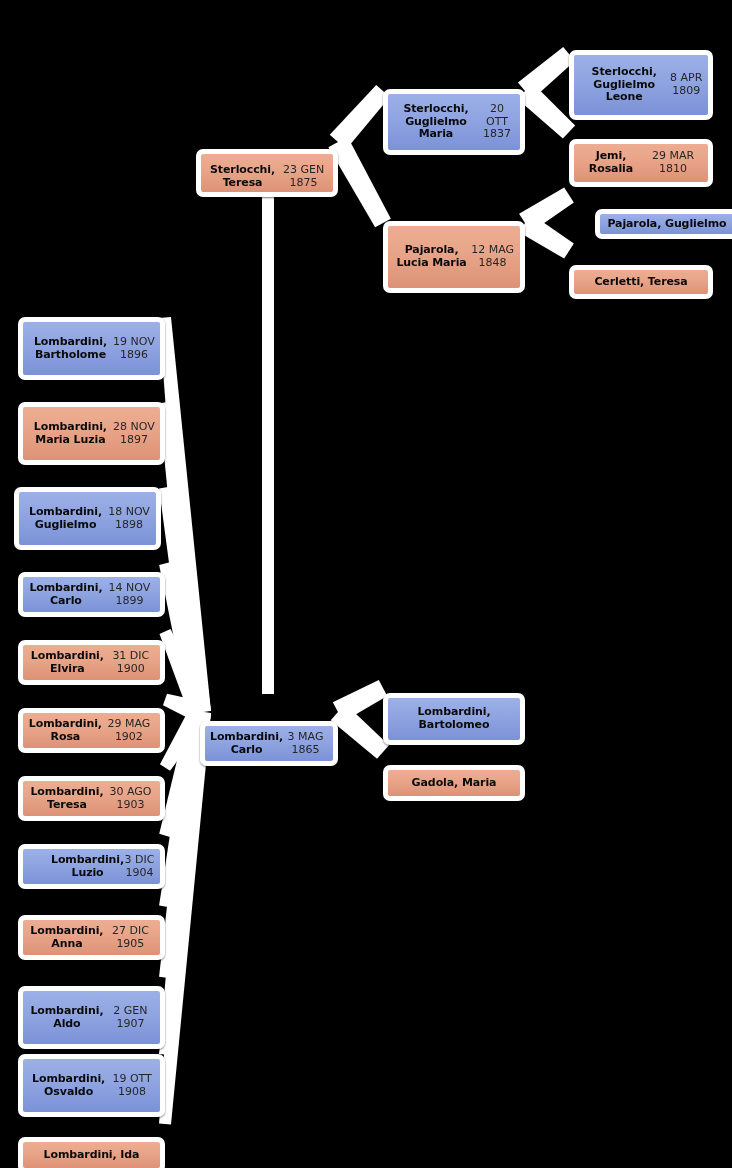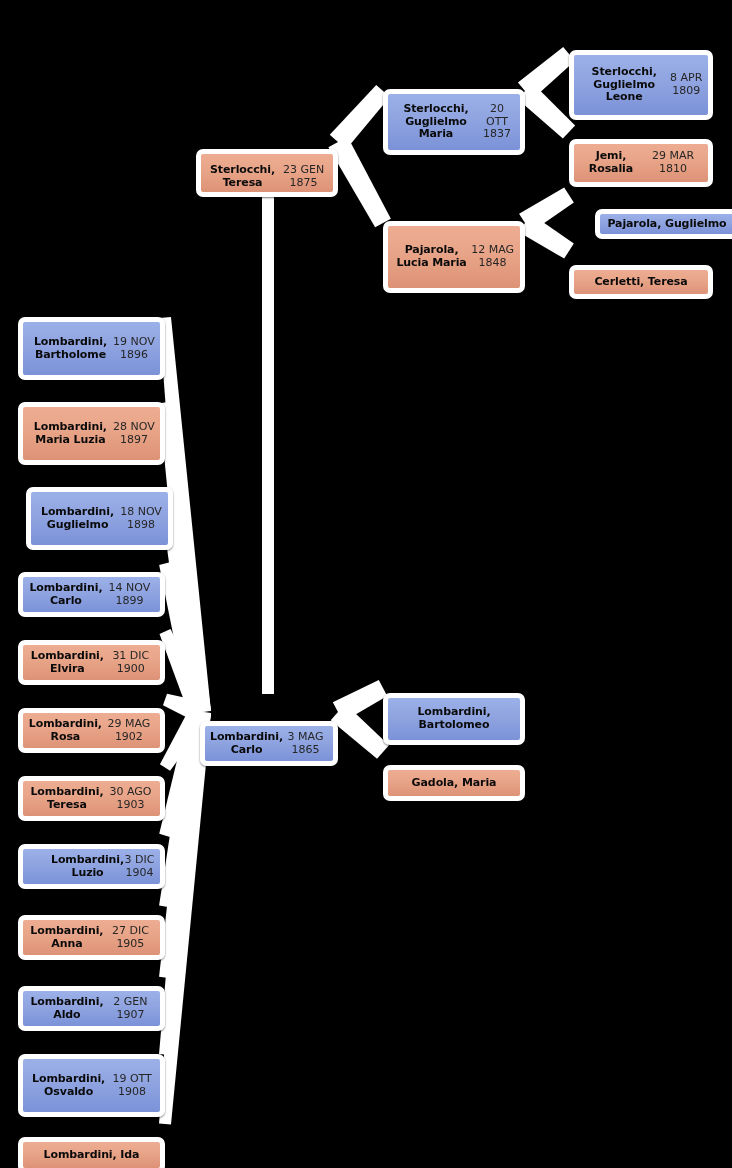--- a/index.html
+++ b/index.html
@@ -142,21 +142,21 @@
 
   <div id="children-layer">
       <div class="node male" style="left: 18px; top: 286px; width: 147px; height: 63px; align-items: center;">
         <span class="nm">Lombardini, Bartholome</span>
         <span class="dt">19 NOV 1896</span>
       </div>
       <div class="node female" style="left: 18px; top: 371px; width: 147px; height: 63px;">
         <span class="nm">Lombardini, Maria Luzia</span>
         <span class="dt">28 NOV 1897</span>
       </div>
-      <div class="node male" style="left: 26px; top: 456px; width: 147px; height: 63px;">
+      <div class="node male" style="left: 14px; top: 456px; width: 147px; height: 63px;">
         <span class="nm">Lombardini, Guglielmo</span>
         <span class="dt">18 NOV 1898</span>
       </div>
       <div class="node male" style="left: 18px; top: 541px; width: 147px; height: 45px;">
         <span class="nm">Lombardini, Carlo</span>
         <span class="dt">14 NOV 1899</span>
       </div>
       <div class="node female" style="left: 18px; top: 609px; width: 147px; height: 45px;">
         <span class="nm">Lombardini, Elvira</span>
         <span class="dt">31 DIC 1900</span>
@@ -170,21 +170,21 @@
         <span class="dt">30 AGO 1903</span>
       </div>
       <div class="node male" style="left: 18px; top: 813px; width: 147px; height: 45px; padding-left: 28px;">
         <span class="nm">Lombardini, Luzio</span>
         <span class="dt">3 DIC 1904</span>
       </div>
       <div class="node female" style="left: 18px; top: 884px; width: 147px; height: 45px;">
         <span class="nm">Lombardini, Anna</span>
         <span class="dt">27 DIC 1905</span>
       </div>
-      <div class="node male" style="left: 18px; top: 955px; width: 147px; height: 45px;">
+      <div class="node male" style="left: 18px; top: 955px; width: 147px; height: 63px;">
         <span class="nm">Lombardini, Aldo</span>
         <span class="dt">2 GEN 1907</span>
       </div>
       <div class="node male" style="left: 18px; top: 1023px; width: 147px; height: 63px;">
         <span class="nm">Lombardini, Osvaldo</span>
         <span class="dt">19 OTT 1908</span>
       </div>
       <div class="node female" style="left: 18px; top: 1106px; width: 147px; height: 36px;">
         <span class="nm">Lombardini, Ida</span>
       </div>

